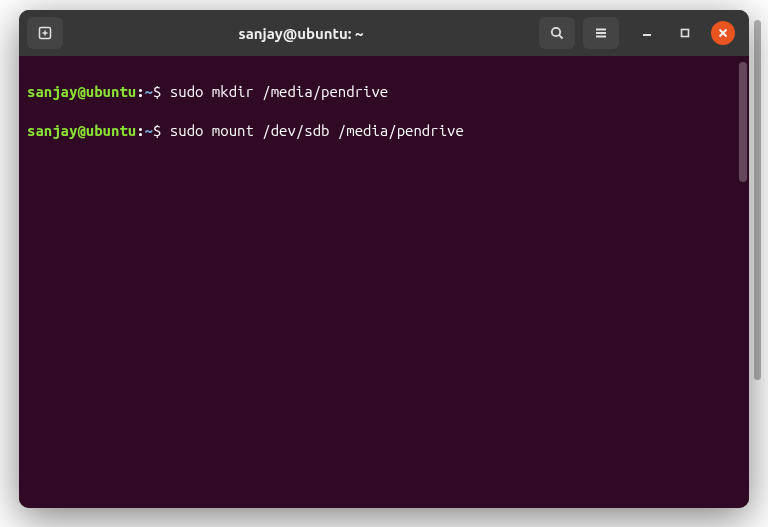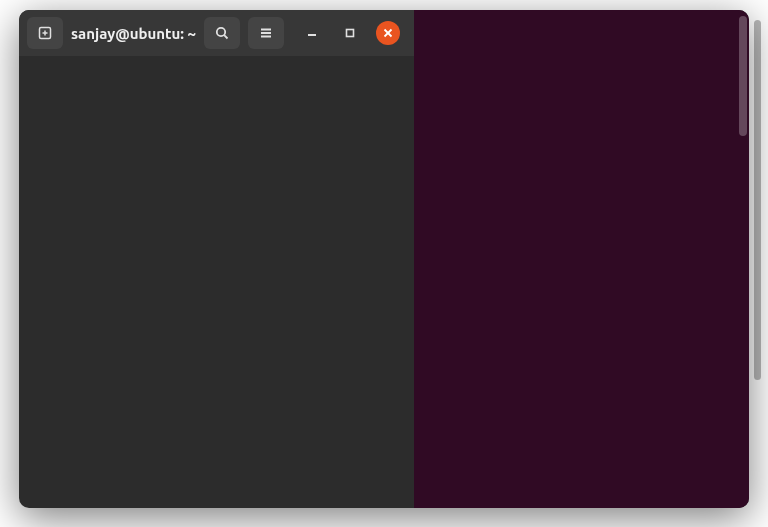--- a/index.html
+++ b/index.html
@@ -14,21 +14,21 @@
       padding-top: 10px;
     }
     .window {
       width: 730px;
       height: 498px;
       background: #2c2c2c;
       border-radius: 10px;
       overflow: hidden;
       box-shadow: 0 10px 40px rgba(0,0,0,0.5);
       display: flex;
-      flex-direction: row;
+      flex-direction: column;
     }
     .titlebar {
       height: 46px;
       background: #373737;
       display: flex;
       align-items: center;
       padding: 0 8px;
       gap: 8px;
     }
     .tb-btn {
@@ -155,17 +155,19 @@
       <div class="win-ctrl close">
         <svg viewBox="0 0 12 12" fill="none" stroke="currentColor" stroke-width="1.8">
           <line x1="2.5" y1="2.5" x2="9.5" y2="9.5"></line>
           <line x1="9.5" y1="2.5" x2="2.5" y2="9.5"></line>
         </svg>
       </div>
     </div>
   </div>
 
   <div class="terminal">
+<span class="line"><span class="prompt-user">sanjay@ubuntu</span><span class="prompt-colon">:</span><span class="prompt-path">~</span><span class="prompt-sym">$</span> <span class="cmd">sudo mkdir /media/pendrive</span></span>
+<span class="line"><span class="prompt-user">sanjay@ubuntu</span><span class="prompt-colon">:</span><span class="prompt-path">~</span><span class="prompt-sym">$</span> <span class="cmd">sudo mount /dev/sdb /media/pendrive</span></span>
     <div class="scrollbar"></div>
   </div>
 </div>
 
 <div class="outer-scrollbar"></div>
 
 </body></html>

